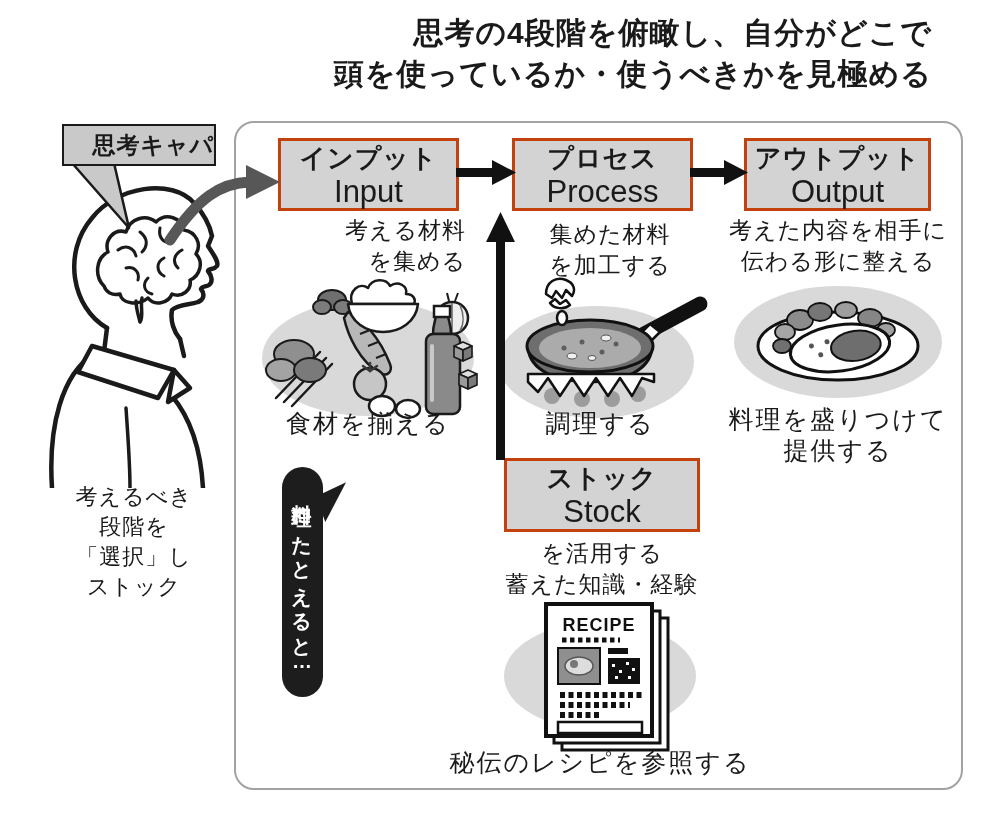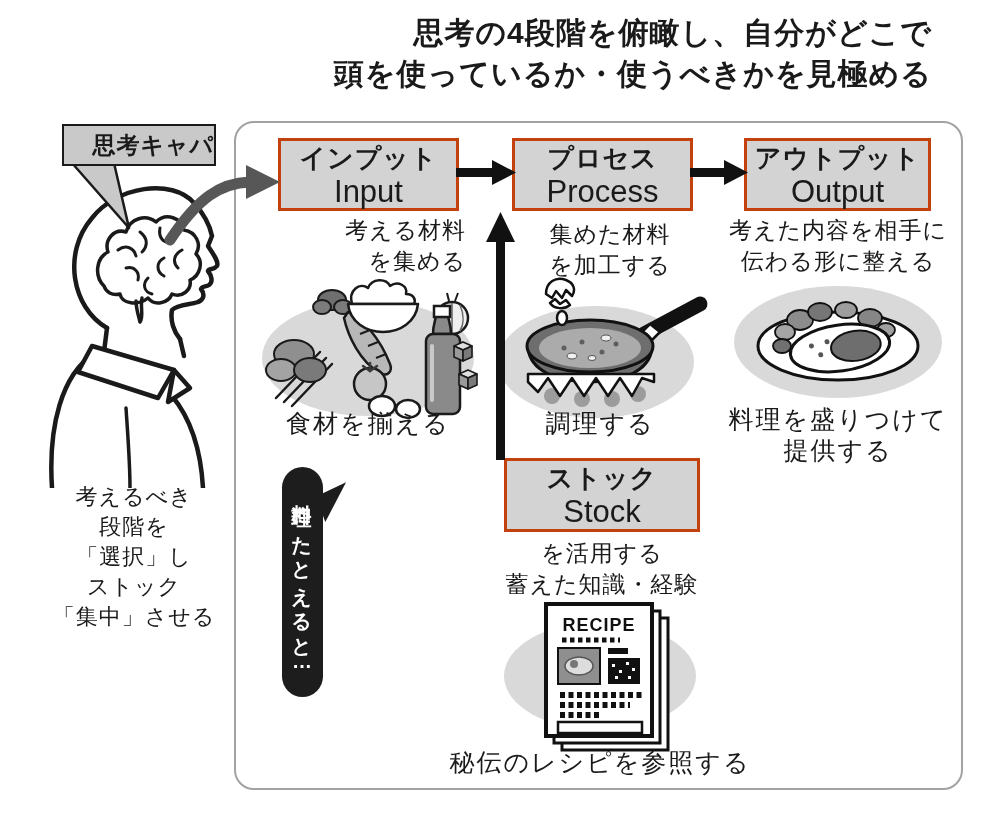--- a/index.html
+++ b/index.html
@@ -312,21 +312,20 @@
 </div>
 <div class="abs caption" style="left:448px;top:747px;width:304px;">
   <div>秘伝のレシピを参照する</div>
 </div>
 
 <div class="abs note">
   <div>考えるべき</div>
   <div>段階を</div>
   <div>「選択」し</div>
   <div>ストック</div>
-  <div>「集中」させる</div>
 </div>
 
 <div class="abs bubble">
   <span class="bubble-text">料理にたとえると…</span>
 </div>
 <div class="abs bubble-tail"></div>
 
 <svg class="abs overlay" width="1000" height="823" viewBox="0 0 1000 823">
   <g>
     <polygon points="72,163 114,163 129,228" fill="#c9c9c9" stroke="#1a1a1a" stroke-width="2.5" stroke-linejoin="round"></polygon>

